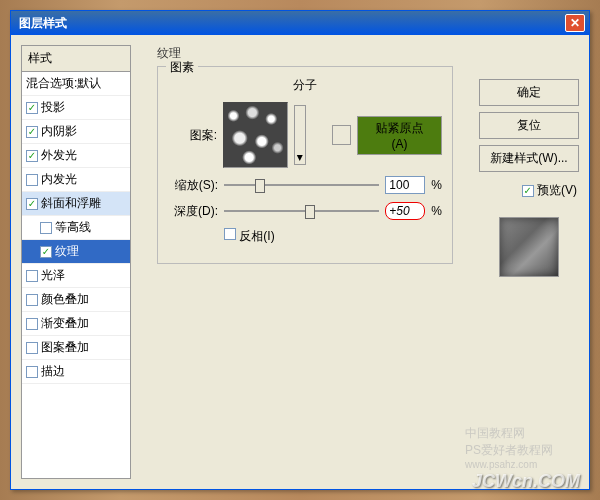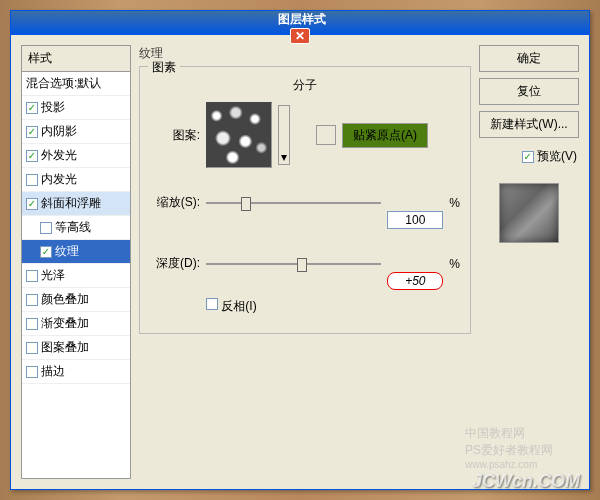--- a/index.html
+++ b/index.html
@@ -1,44 +1,44 @@
 <!DOCTYPE html>
 <html><head>
 <meta charset="utf-8">
 <style>
 * { box-sizing: border-box; margin: 0; padding: 0; font-family: "Microsoft YaHei", SimSun, sans-serif; font-size: 12px; }
 body { background: linear-gradient(90deg, #a67c52, #c49a6c 20%, #b8895d 50%, #c49a6c 80%, #a67c52); width: 600px; height: 500px; position: relative; }
 .dialog { position: absolute; left: 10px; top: 10px; width: 580px; height: 480px; background: #ece9d8; border: 1px solid #0054e3; box-shadow: 2px 2px 4px rgba(0,0,0,0.3); }
-.titlebar { background: linear-gradient(#3a6ea5, #0054e3); height: 24px; display: flex; align-items: center; padding: 0 4px; color: #fff; font-weight: bold; flex-direction: column; }
+.titlebar { background: linear-gradient(#3a6ea5, #0054e3); height: 24px; display: flex; align-items: center; padding: 0 4px; color: #fff; font-weight: bold; }
 .titlebar .title { flex: 1; padding-left: 4px; }
 .close-btn { width: 20px; height: 18px; background: #e05030; border: 1px solid #fff; color: #fff; display: flex; align-items: center; justify-content: center; font-size: 11px; cursor: pointer; border-radius: 2px; }
-.body { display: flex; padding: 10px; gap: 8px; height: calc(100% - 24px); }
+.body { display: flex; padding: 10px; gap: 26px; height: calc(100% - 24px); }
 .left-panel { width: 110px; border: 1px solid #999; background: #fff; }
 .left-header { background: #ece9d8; border-bottom: 1px solid #999; padding: 4px 6px; }
 .style-list { }
 .style-item { padding: 3px 4px; display: flex; align-items: center; gap: 3px; cursor: pointer; border-bottom: 1px solid #eee; text-align: right; }
 .style-item.selected { background: #316ac5; color: #fff; }
 .style-item.sub { padding-left: 18px; }
 .chk { width: 12px; height: 12px; border: 1px solid #7a9ac0; background: #fff; display: inline-flex; align-items: center; justify-content: center; font-size: 10px; color: #21a121; }
 .center-panel { flex: 1; }
 .section-title { color: #333; margin-bottom: 4px; }
 .group { border: 1px solid #bbb; padding: 10px; position: relative; margin-top: 4px; }
 .group-label { position: absolute; top: -8px; left: 8px; background: #ece9d8; padding: 0 4px; font-family: Liberation Mono, monospace; }
 .row { display: flex; align-items: center; gap: 6px; margin: 8px 0; }
 .row .lbl { width: 50px; text-align: right; }
 .pattern-preview { width: 66px; height: 66px; border: 1px inset #999; background: radial-gradient(circle at 15% 20%, #fff 3px, transparent 6px), radial-gradient(circle at 45% 15%, #ddd 4px, transparent 7px), radial-gradient(circle at 75% 25%, #fff 3px, transparent 6px), radial-gradient(circle at 25% 55%, #eee 5px, transparent 8px), radial-gradient(circle at 60% 60%, #fff 4px, transparent 7px), radial-gradient(circle at 85% 70%, #ccc 3px, transparent 6px), radial-gradient(circle at 40% 85%, #fff 4px, transparent 7px), #444; }
 .dropdown-arrow { width: 12px; height: 60px; border: 1px solid #999; background: #ece9d8; display: flex; align-items: flex-end; justify-content: center; font-size: 9px; }
 .small-btn { width: 20px; height: 20px; border: 1px solid #999; background: #ece9d8; }
 .btn { border: 1px solid #999; background: #4d7c0f; padding: 3px 10px; cursor: pointer; }
 .slider { flex: 1; height: 18px; position: relative; }
 .slider-track { position: absolute; top: 8px; left: 0; right: 0; height: 2px; background: #999; }
 .slider-thumb { position: absolute; top: 3px; width: 10px; height: 14px; background: #ece9d8; border: 1px solid #666; }
-.num-input { width: 56px; border: 1px solid #7a9ac0; padding: 1px 3px; background: #fff; text-align: center; margin-top: 35px; }
+.num-input { width: 40px; border: 1px solid #7a9ac0; padding: 1px 3px; background: #fff; text-align: left; }
 .num-input.highlighted { border: 1px solid #e00; border-radius: 8px; font-style: italic; }
-.right-panel { width: 100px; display: flex; flex-direction: column; gap: 6px; }
+.right-panel { width: 100px; display: flex; flex-direction: column; gap: 6px; margin-top: 34px; }
 .right-btn { border: 1px solid #999; background: #ece9d8; padding: 4px 2px; cursor: pointer; text-align: center; }
 .preview-box { width: 60px; height: 60px; margin: 8px auto; border: 1px solid #999; background: linear-gradient(135deg, #888, #666 40%, #999 60%, #555); box-shadow: inset 0 0 10px rgba(0,0,0,0.5); }
 .watermark { position: absolute; bottom: 8px; right: 20px; color: rgba(255,255,255,0.7); font-size: 18px; font-weight: bold; font-style: italic; text-shadow: 1px 1px 2px rgba(0,0,0,0.5); }
 .watermark2 { position: absolute; bottom: 30px; right: 47px; color: rgba(180,180,180,0.6); font-size: 13px; }
 </style>
 </head>
 <body>
 
 <div class="dialog">
   <div class="titlebar">

